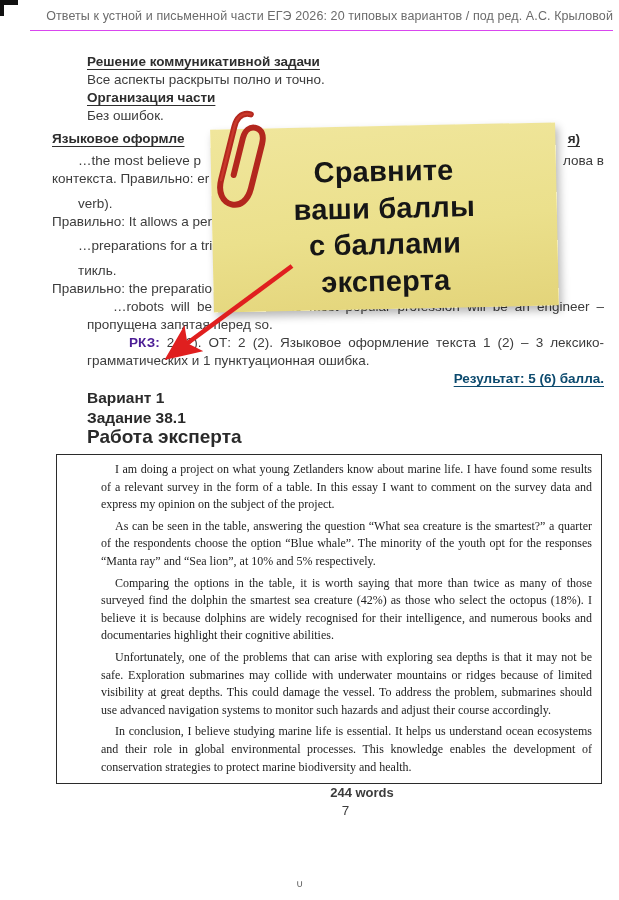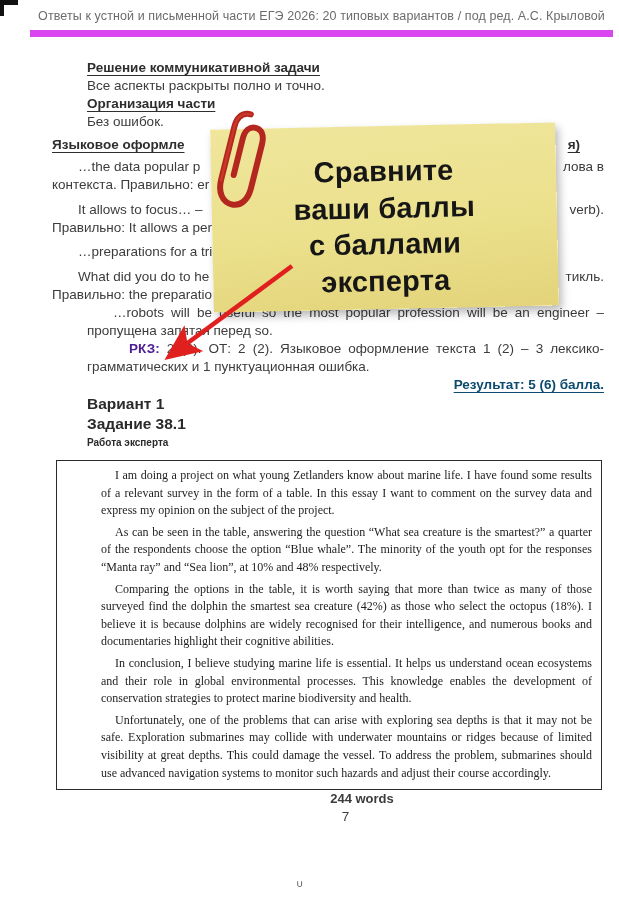--- a/index.html
+++ b/index.html
@@ -13,23 +13,23 @@
   }
   
   .corner-mark{
     position:absolute;left:0;top:0;width:14px;height:11px;
     border-top:5px solid #111;border-left:4px solid #111;
   }
   
   .header{
     margin:0 6px 0 30px;
     padding-top:9px;
-    border-bottom:7px solid #d946ef;
+    border-bottom:1px solid #d946ef;
     padding-bottom:7px;
-    text-align:center;
+    text-align:right;
     font-size:12.5px;color:#6b6b6b;
     letter-spacing:0.1px;
   }
   
   .content{
     margin:22px 15px 0 52px;
     font-size:13.5px;line-height:18px;color:#3c3c3c;
   }
   .content p{margin:0;padding-left:35px;}
   .crit-h{
@@ -50,21 +50,21 @@
   }
   .frag-row.h .right{margin-right:24px;}
   .para{text-align:justify;text-indent:26px;}
   .rkz b{color:#4c1d95;margin-left:16px;}
   .result{
     text-align:right;font-weight:bold;color:#0c4a6e;
     text-decoration:underline;text-underline-offset:3px;
   }
   .variant{margin-top:4px;margin-left:46px;font-weight:bold;font-size:15.5px;line-height:20px;color:#2a2a2a;}
   .task-no{margin-top:6px;margin-left:25px;font-weight:bold;font-size:15.5px;line-height:20px;color:#2a2a2a;}
-  .work-label{margin-top:4px;margin-left:25px;font-weight:bold;font-size:10px;line-height:18px;color:#2a2a2a;}
+  .work-label{margin-top:4px;margin-left:25px;font-weight:bold;font-size:19px;line-height:18px;color:#2a2a2a;}
   
   .essay-box{
     margin-top:8px;
     margin-left:4px;
     width:546px;
     border:1.4px solid #2b2b2b;
     padding:6px 9px 7px 9px;
     box-sizing:border-box;
     font-family:"Liberation Serif", serif;
     font-size:12px;line-height:17.6px;color:#1d1d1d;
@@ -112,64 +112,62 @@
     <p class="mt5 indent">Все аспекты раскрыты полно и точно.</p>
     <p class="crit-h mt6">Организация части</p>
     <p class="mt6 indent">Без ошибок.</p>
 
     <div class="frag-row h mt5">
       <span class="left">Языковое оформле</span>
       <span class="right">я)</span>
     </div>
 
     <div class="frag-row mt4 indent">
-      <span class="left">…the data popular p</span>
+      <span class="left">…the most believe p</span>
       <span class="right">лова в</span>
     </div>
     <div class="frag-row">
       <span class="left">контекста. Правильно: er</span>
       <span class="right"></span>
     </div>
     <div class="frag-row mt7 indent">
-      <span class="left">It allows to focus… –</span>
       <span class="right">verb).</span>
     </div>
     <div class="frag-row">
       <span class="left">Правильно: It allows a per</span>
       <span class="right"></span>
     </div>
     <div class="frag-row mt6 indent">
       <span class="left">…preparations for a trip</span>
       <span class="right"></span>
     </div>
     <div class="frag-row mt7 indent">
-      <span class="left">What did you do to he</span>
       <span class="right">тикль.</span>
     </div>
     <div class="frag-row">
       <span class="left">Правильно: the preparatio</span>
       <span class="right"></span>
     </div>
 
     <p class="para mt5">…robots will be useful so the most popular profession will be an engineer – пропущена запятая перед so.</p>
 
     <p class="para mt7 rkz"><b>РКЗ:</b><span> 2 (2). ОТ: 2 (2). Языковое оформление текста 1 (2) – 3 лексико-грамматических и 1 пунктуационная ошибка.</span></p>
 
     <p class="result mt11">Результат: 5 (6) балла.</p>
 
     <p class="variant">Вариант 1</p>
     <p class="task-no">Задание 38.1</p>
     <p class="work-label">Работа эксперта</p>
 
     <div class="essay-box">
       <p>I am doing a project on what young Zetlanders know about marine life. I have found some results of a relevant survey in the form of a table. In this essay I want to comment on the survey data and express my opinion on the subject of the project.</p>
-      <p>As can be seen in the table, answering the question “What sea creature is the smartest?” a quarter of the respondents choose the option “Blue whale”. The minority of the youth opt for the responses “Manta ray” and “Sea lion”, at 10% and 48% respectively.</p>
+      <p>As can be seen in the table, answering the question “What sea creature is the smartest?” a quarter of the respondents choose the option “Blue whale”. The minority of the youth opt for the responses “Manta ray” and “Sea lion”, at 10% and 5% respectively.</p>
       <p>Comparing the options in the table, it is worth saying that more than twice as many of those surveyed find the dolphin the smartest sea creature (42%) as those who select the octopus (18%). I believe it is because dolphins are widely recognised for their intelligence, and numerous books and documentaries highlight their cognitive abilities.</p>
+      <p>Unfortunately, one of the problems that can arise with exploring sea depths is that it may not be safe. Exploration submarines may collide with underwater mountains or ridges because of limited visibility at great depths. This could damage the vessel. To address the problem, submarines should use advanced navigation systems to monitor such hazards and adjust their course accordingly.</p>
       <p>In conclusion, I believe studying marine life is essential. It helps us understand ocean ecosystems and their role in global environmental processes. This knowledge enables the development of conservation strategies to protect marine biodiversity and health.</p>
-      <p>Unfortunately, one of the problems that can arise with exploring sea depths is that it may not be safe. Exploration submarines may collide with underwater mountains or ridges because of limited visibility at great depths. This could damage the vessel. To address the problem, submarines should use advanced navigation systems to monitor such hazards and adjust their course accordingly.</p>
     </div>
 
     <p class="word-count">244 words</p>
     <p class="page-num">7</p>
   </div>
 
   <div class="cursor-mark">∪</div>
 
   <div class="sticky-note">
     <div class="sticky-text">

